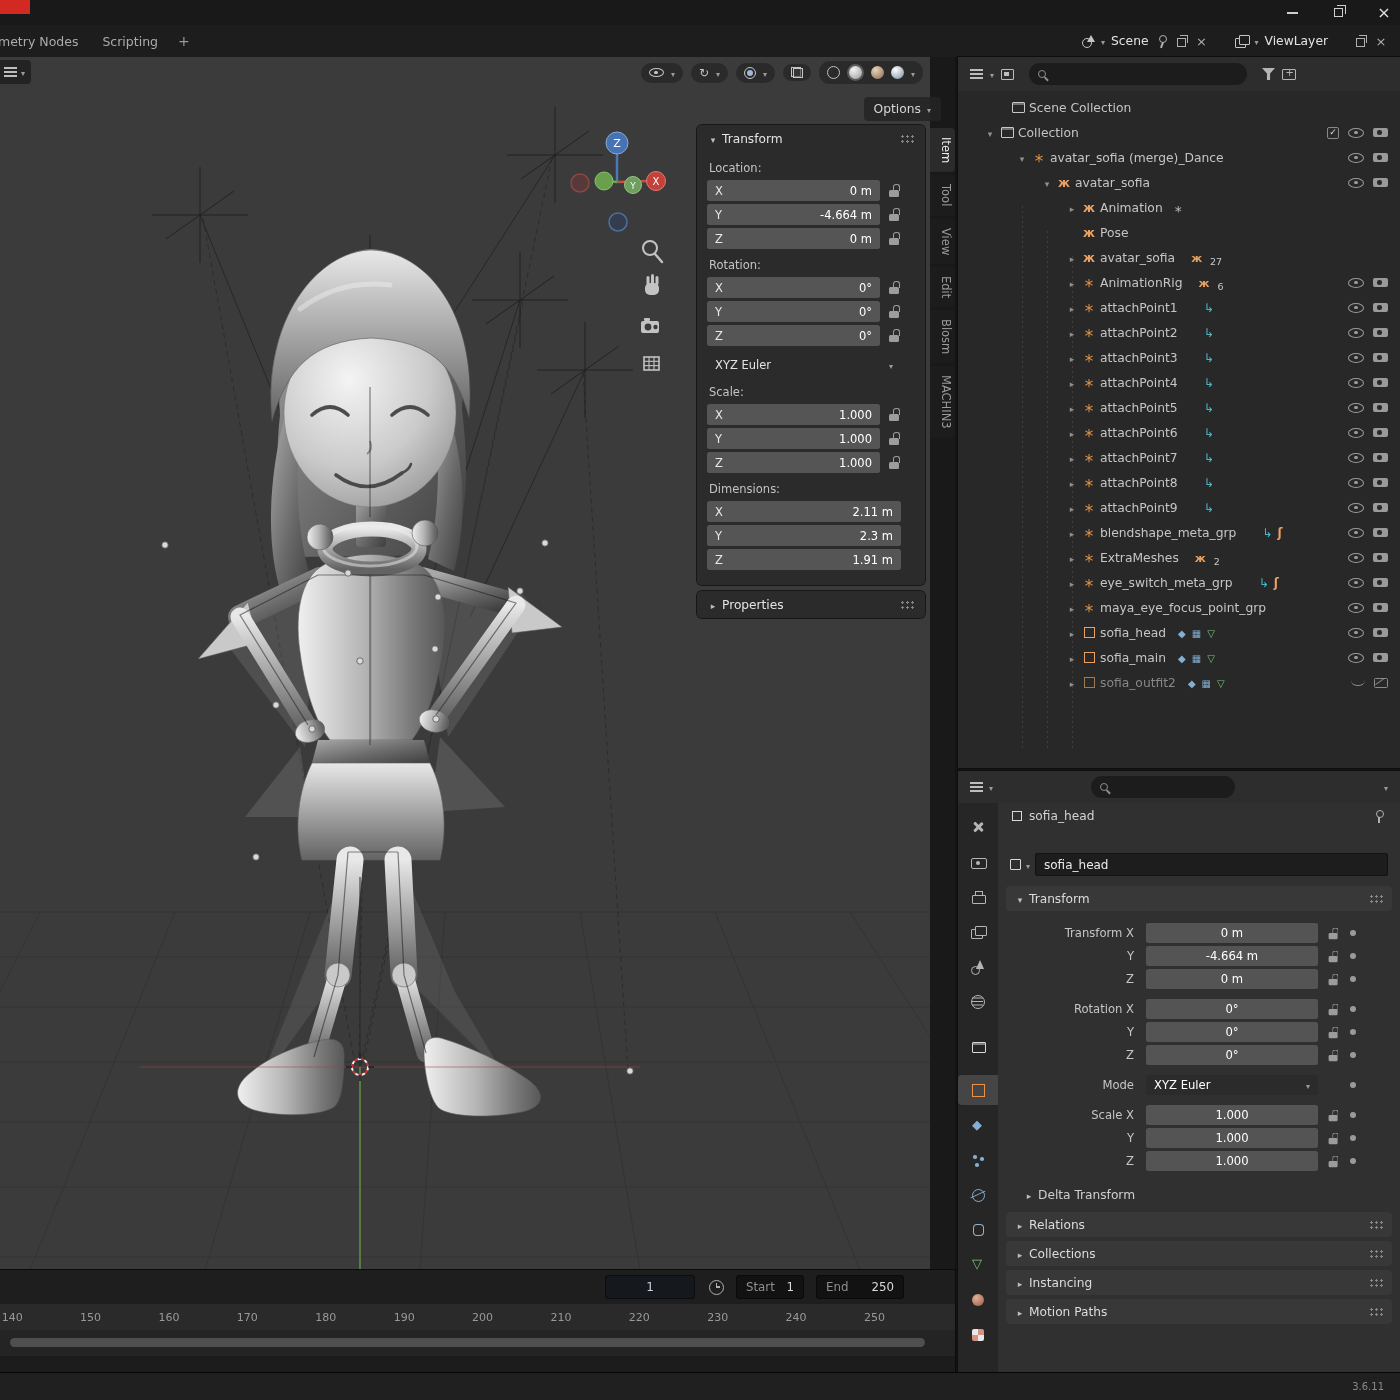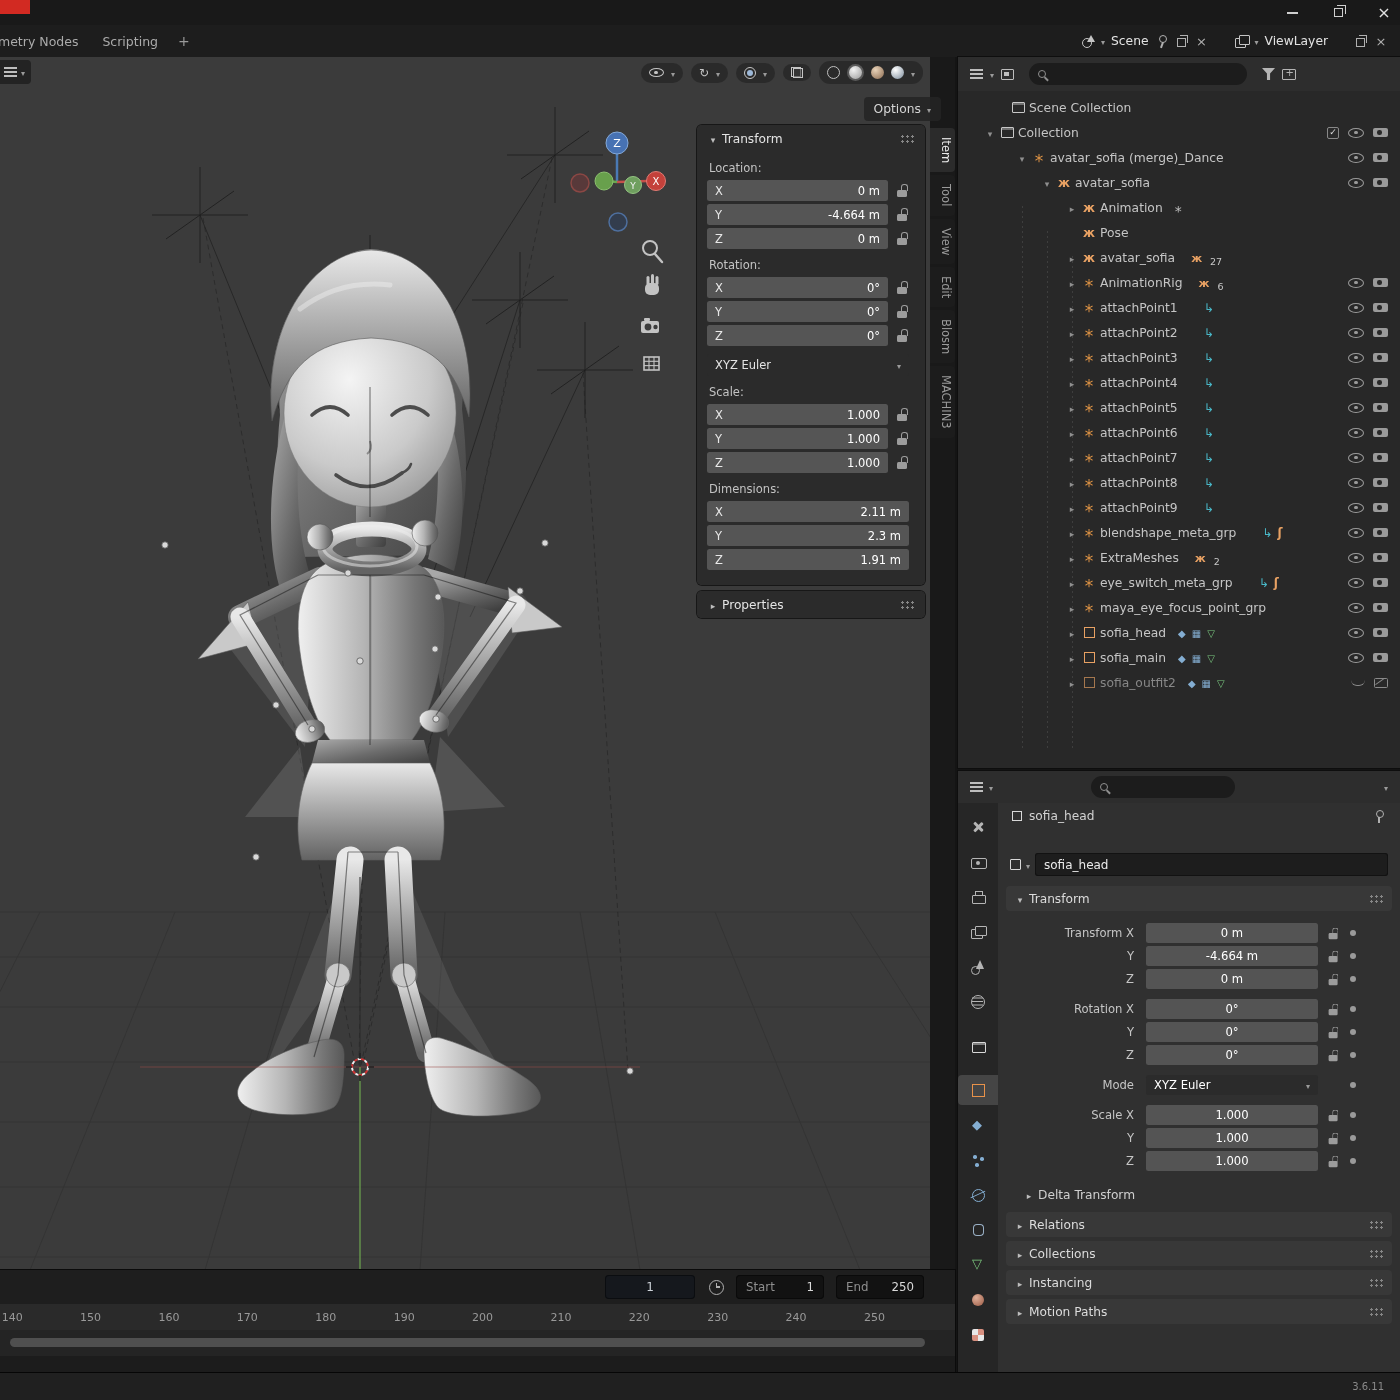--- a/index.html
+++ b/index.html
@@ -73,21 +73,21 @@
   .sh-solid-wrap{background:#5a5a5a;border-radius:9px;padding:2px;display:flex}
   .sh-mat{background:radial-gradient(circle at 35% 30%,#e8d2b8,#8a6a50)}
   .sh-rend{background:radial-gradient(circle at 35% 30%,#ffffff,#7a8a9a)}
   .options-btn{position:absolute;top:40px;right:14px;background:rgba(36,36,36,.85);border-radius:4px;height:24px;display:flex;align-items:center;gap:6px;padding:0 10px;color:#d5d5d5;font-size:12.3px;z-index:5}
 
   
   #npanel{position:absolute;left:697px;top:68px;width:228px;z-index:6;display:flex;flex-direction:column;gap:6px}
   .np-box{background:rgba(42,42,42,.97);border-radius:5px;box-shadow:0 0 0 1px rgba(15,15,15,.8)}
   .np-head{display:flex;align-items:center;height:27px;padding:0 9px}
   .np-title{font-size:12.2px;color:#e4e4e4;margin-left:2px}
-  .np-body{padding:0 16px 12px 10px}
+  .np-body{padding:0 24px 12px 10px}
   .np-sec{margin:9px 0 5px 2px;color:#c3c3c3;font-size:11.5px}
   .np-row{display:flex;align-items:center;gap:9px;margin-bottom:3px}
   .np-field{flex:1;display:flex;justify-content:space-between;align-items:center;padding:0 8px;background:#555555;height:21px;border-radius:2.5px}
   .np-axis{color:#e8e8e8;font-size:11.5px}
   .np-val{color:#ffffff;font-size:11.5px}
   .np-dd{margin:8px 0 2px 0;height:22px;background:#2b2b2b;border-radius:3px;display:flex;align-items:center;padding:0 8px;color:#e3e3e3;font-size:11.5px}
   .np-dd .chev{margin-left:auto}
   #np-tabs{position:absolute;left:930px;top:71px;width:25px;display:flex;flex-direction:column;gap:3px;z-index:6}
   .np-tab{writing-mode:vertical-rl;padding:9px 4px;background:#1c1c1c;color:#9a9a9a;border-radius:0 4px 4px 0;font-size:11.5px;line-height:1}
   .np-tab.active{background:#2b2b2b;color:#e8e8e8}
@@ -208,21 +208,21 @@
   .p-sub-head .pp-title{color:#cfcfcf}
 
   
   #timeline{position:absolute;left:0;top:1270px;width:955px;height:102px;background:#1e1e1e;box-shadow:0 0 0 1px #0b0b0b}
   .tl-header{height:34px;display:flex;align-items:center;padding:0 4px 0 0}
   .tl-frame{margin-left:605px;width:90px;height:24px;background:#15181d;border-radius:4px;display:flex;align-items:center;justify-content:center;color:#cfd4da;box-shadow:inset 0 0 0 1px #0b0d10}
   .clock{margin-left:14px;width:15px;height:15px;border:1.6px solid #b0b0b0;border-radius:50%;position:relative;flex:none}
   .clock::after{content:"";position:absolute;left:5.5px;top:2px;width:1.6px;height:5px;background:#b0b0b0}
   .clock::before{content:"";position:absolute;left:5.5px;top:5.5px;width:4px;height:1.6px;background:#b0b0b0}
   .tl-range{margin-left:12px;height:24px;background:#121212;border-radius:4px;display:flex;align-items:center;justify-content:space-between;padding:0 10px;box-shadow:inset 0 0 0 1px #0a0a0a}
-  .tl-start{width:88px}.tl-end{width:88px}
+  .tl-start{width:68px}.tl-end{width:88px}
   .tr-l{color:#8f8f8f;font-size:11.8px}.tr-v{color:#dadada;font-size:11.8px}
   .tl-ruler{height:26px;background:#2a2a2a;display:flex;align-items:center;margin-left:-27px;color:#999;font-size:11px;overflow:hidden}
   .tick{flex:0 0 78.4px;text-align:center}
   .tl-channels{height:26px;background:#242424;position:relative}
   .tl-scroll{position:absolute;left:10px;right:30px;top:8px;height:9px;border-radius:4.5px;background:#4f4f4f}
   .tl-bottom{height:16px;background:#1c1c1c}
 
   
   #statusbar{position:absolute;left:0;top:1372px;width:1400px;height:28px;background:#202020;border-top:1px solid #060606;display:flex;align-items:center;justify-content:flex-end;padding:0 16px}
   .ver{color:#8a8a8a;font-size:10px}

